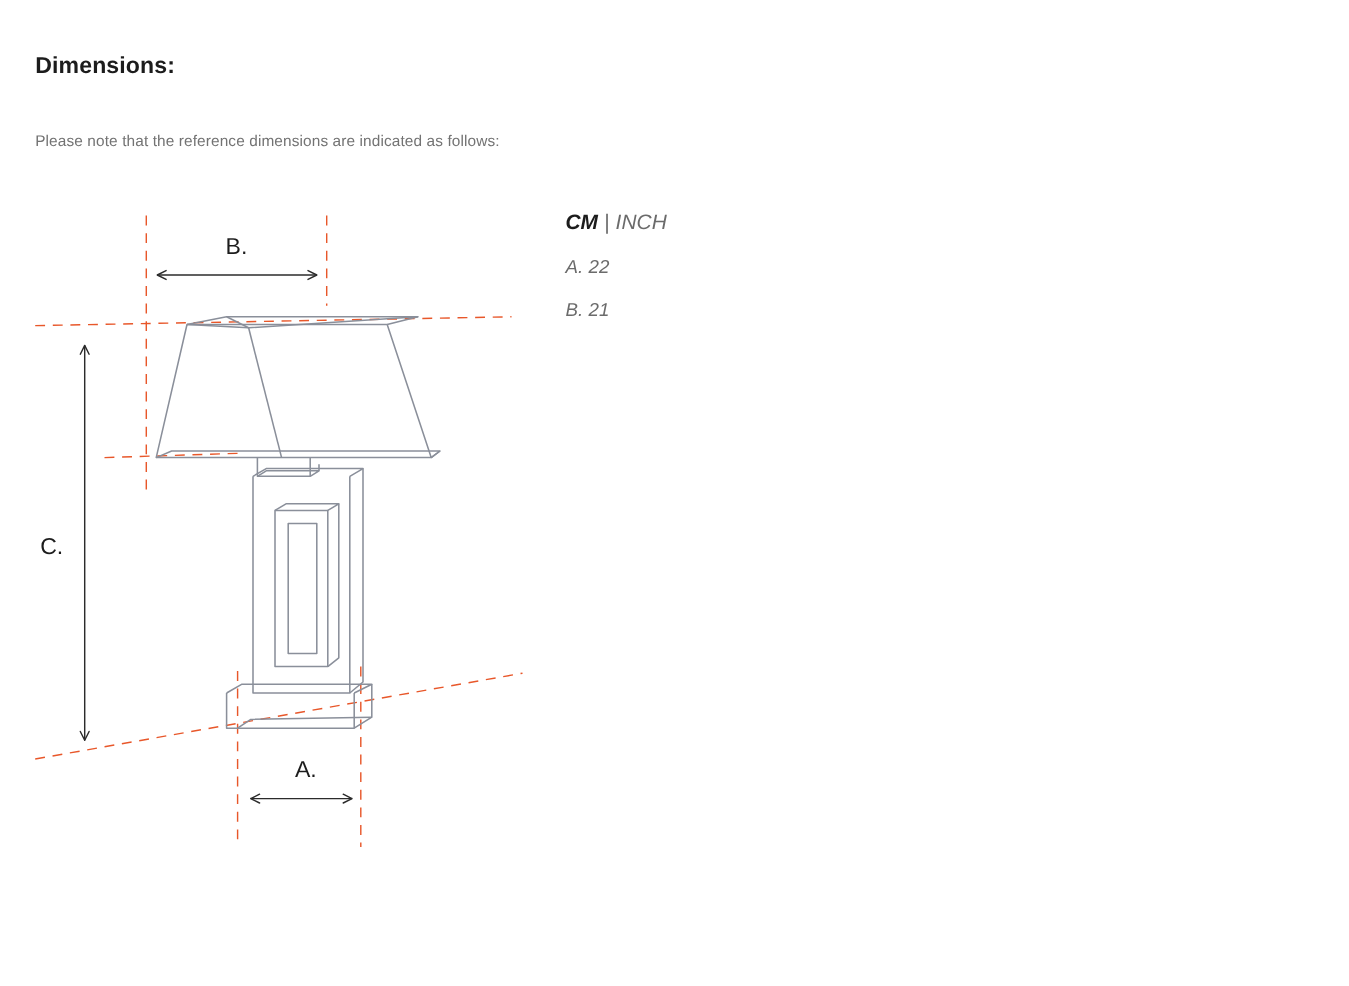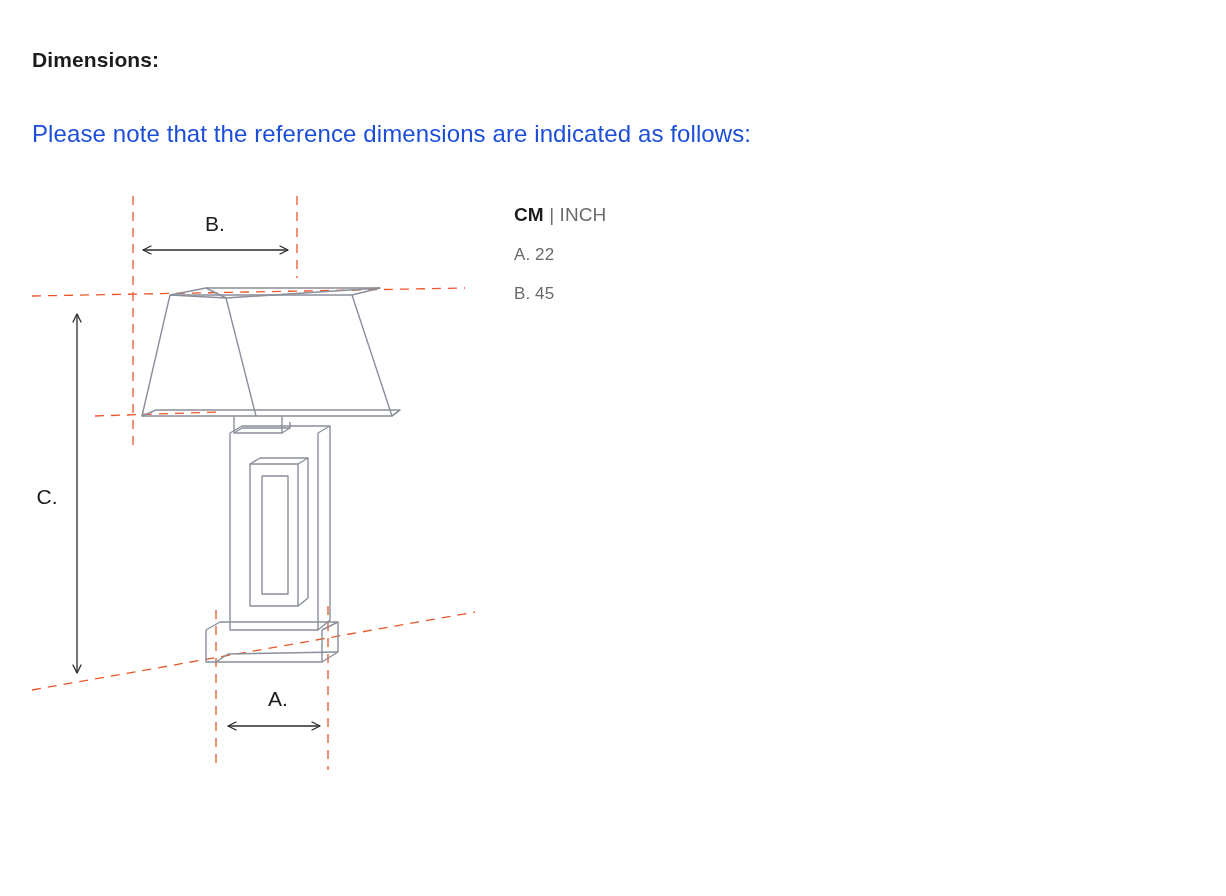--- a/index.html
+++ b/index.html
@@ -27,36 +27,37 @@
     top: 20px;
     font-size: 21px;
     font-weight: bold;
     color: #1c1c1c;
     letter-spacing: 0.1px;
   }
   .subnote {
     position: absolute;
     left: 32px;
     top: 92px;
-    font-size: 24px;
-    color: #1d4ed8;
+    font-size: 14px;
+    color: #737373;
     letter-spacing: 0.1px;
   }
   .diagram {
     position: absolute;
     left: 20px;
     top: 150px;
     width: 500px;
     height: 610px;
   }
   .legend {
     position: absolute;
     left: 514px;
-    top: 176px;
+    top: 164px;
     width: 360px;
+    font-style: italic;
   }
   .legend-header {
     font-size: 19px;
     color: #6b6b6b;
     margin-bottom: 19px;
     letter-spacing: 0.1px;
   }
   .legend-header .unit-primary {
     color: #1c1c1c;
     font-weight: bold;
@@ -160,17 +161,17 @@
       </g>
       <text x="258" y="528" text-anchor="middle" font-family="Liberation Sans, sans-serif" font-size="21" fill="#1c1c1c">A.</text>
     </svg>
   </div>
 
   <div class="legend">
     <div class="legend-header">
       <span class="unit-primary">CM</span><span> | </span><span>INCH</span>
     </div>
     <div class="legend-row">A. 22</div>
-    <div class="legend-row">B. 45</div>
+    <div class="legend-row">B. 21</div>
   </div>
 
 
 </div>
 
 </body></html>

